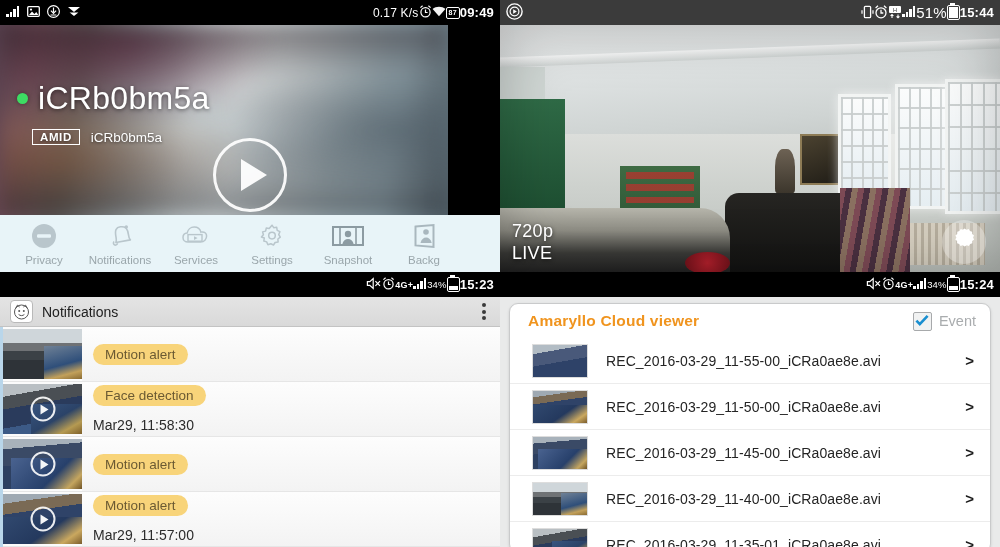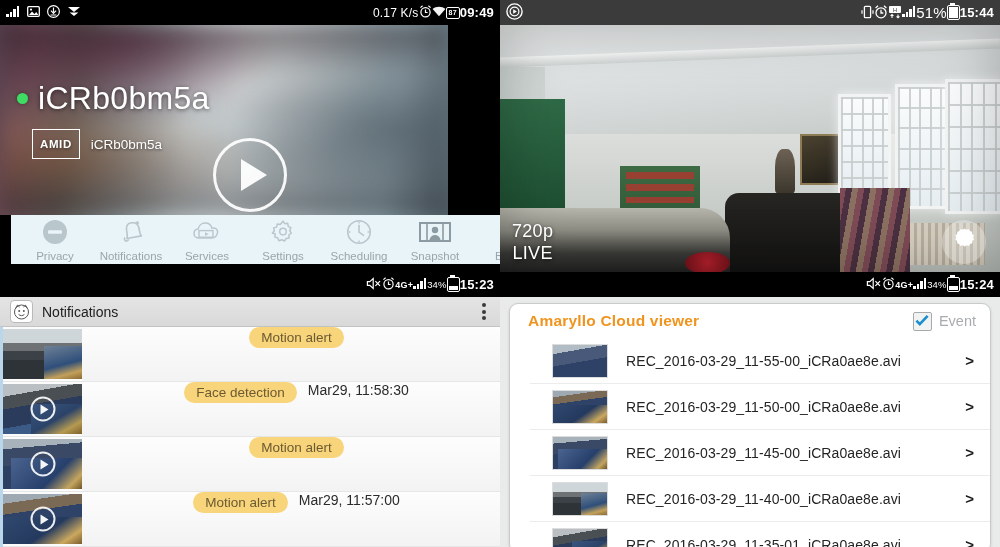--- a/index.html
+++ b/index.html
@@ -52,37 +52,37 @@
       radial-gradient(ellipse at 13% 72%, rgba(150,90,50,.55), rgba(0,0,0,0) 36%),
       radial-gradient(ellipse at 28% 10%, rgba(110,40,70,.65), rgba(0,0,0,0) 34%),
       radial-gradient(ellipse at 88% 55%, rgba(40,50,60,.55), rgba(0,0,0,0) 40%);
     filter:blur(9px);}
   .cam-label{position:absolute;left:17px;top:55px;display:flex;align-items:center;gap:10px;}
   .cam-dot{width:11px;height:11px;border-radius:50%;background:#3ddc63;box-shadow:0 0 4px rgba(0,0,0,.4);}
   .cam-name{color:#fff;font-size:32px;font-weight:400;letter-spacing:.3px;
     text-shadow:0 1px 4px rgba(0,0,0,.55);}
   .cam-sub{position:absolute;left:32px;top:104px;display:flex;align-items:center;gap:11px;}
   .cam-badge{border:1.6px solid #fff;color:#fff;font-size:11.5px;font-weight:bold;
-    padding:8px 7px;letter-spacing:.6px;text-shadow:0 1px 3px rgba(0,0,0,.5);text-align:center;}
+    padding:1px 7px;letter-spacing:.6px;text-shadow:0 1px 3px rgba(0,0,0,.5);text-align:center;}
   .cam-id{color:#fff;font-size:13.5px;text-shadow:0 1px 3px rgba(0,0,0,.55);}
   .play-btn{position:absolute;left:213px;top:113px;width:74px;height:74px;border-radius:50%;
     border:3px solid rgba(255,255,255,.93);box-sizing:border-box;display:flex;
     align-items:center;justify-content:center;}
   .play-tri{width:0;height:0;border-left:26px solid rgba(255,255,255,.95);
     border-top:16px solid transparent;border-bottom:16px solid transparent;margin-left:7px;}
 
-  .toolbar{position:absolute;left:11px;top:215px;width:500px;height:49px;background:#e8f4f8;
+  .toolbar{position:absolute;left:0;top:215px;width:500px;height:57px;background:#e8f4f8;
     display:flex;align-items:center;padding-left:6px;box-sizing:border-box;}
   .tool{width:76px;flex:0 0 76px;display:flex;flex-direction:column;align-items:center;gap:3px;}
   .tool-ico{height:30px;display:flex;align-items:center;justify-content:center;}
   .tool-lbl{font-size:11.5px;color:#9aa6ab;white-space:nowrap;}
   .tool svg{display:block;}
 
   
-  .live-wrap{position:absolute;left:0;top:25px;width:500px;height:247px;overflow:hidden;background:#d946ef;text-align:center;}
+  .live-wrap{position:absolute;left:0;top:25px;width:500px;height:247px;overflow:hidden;background:#d946ef;}
   .live-ceiling{position:absolute;left:0;top:0;width:100%;height:46%;
     background:linear-gradient(175deg,#e8eaea 0%,#dde1e1 40%,#cfd4d3 75%,#c2c7c5 100%);}
   .live-ceil-beam{position:absolute;left:0;top:20%;width:100%;height:9%;
     background:linear-gradient(180deg,rgba(255,255,255,.75),rgba(190,196,194,.5));transform:rotate(-2.2deg);}
   .live-wall{position:absolute;left:0;top:44%;width:100%;height:56%;
     background:linear-gradient(180deg,#dcdedb 0%,#cdd1cd 40%,#b9beb9 100%);}
   .lw-left{position:absolute;left:0;top:30%;width:13%;height:45%;
     background:linear-gradient(180deg,#2f6a46,#1e4f32);}
   .lw-left2{position:absolute;left:0;top:17%;width:9%;height:16%;background:#cfd6d3;}
   .cab{position:absolute;left:24%;top:57%;width:16%;height:25%;
@@ -133,21 +133,21 @@
     border-left:3px solid #b9d6ea;box-sizing:border-box;}
   .nrow{height:54px;display:flex;align-items:stretch;border-bottom:1px solid #e6e6e6;
     background:#fbfbfb;position:relative;}
   .nthumb{width:79px;flex:0 0 79px;position:relative;overflow:hidden;margin:2px 0;}
   .nthumb .sc{position:absolute;inset:0;}
   .nplay{position:absolute;left:50%;top:50%;transform:translate(-50%,-50%);
     width:25px;height:25px;border-radius:50%;border:2px solid rgba(255,255,255,.9);
     box-sizing:border-box;display:flex;align-items:center;justify-content:center;}
   .nplay i{width:0;height:0;border-left:8px solid rgba(255,255,255,.95);
     border-top:5px solid transparent;border-bottom:5px solid transparent;margin-left:3px;display:block;}
-  .nbody{flex:1;display:flex;flex-direction:row;justify-content:center;padding-left:11px;gap:11px;
+  .nbody{flex:1;display:flex;flex-direction:column;justify-content:center;padding-left:11px;gap:11px;
     background:linear-gradient(180deg,#fdfdfd,#f3f3f3);}
   .nbadge{align-self:flex-start;background:#f8d47a;color:#6b5a33;font-size:13.5px;
     padding:3px 12px;border-radius:11px;}
   .ntime{font-size:14px;color:#2b2b2b;}
 
   
   .sc-a{background:linear-gradient(180deg,#cfd6da 0 28%,#6f7275 28% 44%,#3b4146 44% 62%,#2e3338 62% 100%);}
   .sc-a:after{content:"";position:absolute;left:52%;top:34%;right:0;bottom:0;
     background:linear-gradient(165deg,#6f8196,#2f4f7a 55%,#c2a05a 80%,#8a6b33);}
   .sc-b{background:linear-gradient(170deg,#b9bfc3 0 20%,#4a4f54 20% 40%,#2a3b5c 40% 70%,#3c5a86 70% 100%);}
@@ -165,21 +165,21 @@
   .cv-root{position:absolute;left:0;top:0;width:500px;height:275px;background:#e9eaea;}
   .cv-card{position:absolute;left:9px;top:31px;right:9px;bottom:-6px;background:#fff;
     border:1px solid #c9cacb;border-radius:9px;box-shadow:0 1px 3px rgba(0,0,0,.12);overflow:hidden;}
   .cv-head{height:34px;display:flex;align-items:center;padding:0 14px 0 18px;}
   .cv-title{color:#f0941e;font-size:15.5px;font-weight:bold;letter-spacing:.2px;}
   .cv-chk{margin-left:auto;display:flex;align-items:center;gap:7px;}
   .cv-box{width:17px;height:17px;border:1px solid #a7a9ab;background:#f1f2f2;border-radius:2px;
     display:flex;align-items:center;justify-content:center;}
   .cv-lbl{font-size:14.5px;color:#a9acae;}
   .cv-row{height:45px;display:flex;align-items:center;padding:0 16px 0 22px;
-    border-bottom:1px solid #ececec;margin-left:20px;}
+    border-bottom:1px solid #ececec;}
   .cv-row:last-child{border-bottom:none;}
   .cv-thumb{width:54px;height:32px;flex:0 0 54px;position:relative;overflow:hidden;
     background:#111;border:1px solid #ddd;}
   .cv-thumb .sc{position:absolute;inset:0;}
   .cv-name{margin-left:18px;font-size:14px;color:#242424;letter-spacing:.1px;}
   .cv-arrow{margin-left:auto;font-size:15px;font-weight:bold;color:#1a1a1a;padding-left:10px;}
 </style>
 </head>
 <body>
 
@@ -276,30 +276,20 @@
         <span class="tool-lbl">Services</span>
       </div>
       <div class="tool">
         <span class="tool-ico">
           <svg width="28" height="28" viewBox="0 0 28 28">
               <path d="M14 3.2l1.7 2.5 3-.4.5 3 2.7 1.4-1.2 2.8 1.6 2.6-2.4 1.9.2 3-3 .5-1.6 2.5-2.7-1.3-2.9 1-1.2-2.8-2.9-.9.5-3L3.4 15l2-2.2-.8-2.9 3-.8L8.3 6l2.9.6z" fill="none" stroke="#b9c6cc" stroke-width="1.5" stroke-linejoin="round"></path>
               <circle cx="14" cy="13.6" r="3.3" fill="none" stroke="#b9c6cc" stroke-width="1.5"></circle>
             </svg>
         </span>
         <span class="tool-lbl">Settings</span>
-      </div>
-      <div class="tool">
-        <span class="tool-ico">
-          <svg width="28" height="28" viewBox="0 0 28 28">
-              <circle cx="14" cy="14" r="11.3" fill="none" stroke="#b9c6cc" stroke-width="1.5"></circle>
-              <path d="M14 6.8v7.4l5 3.4" fill="none" stroke="#b9c6cc" stroke-width="1.6"></path>
-              <path d="M14 3.6v1.8M24.4 14h-1.8M14 24.4v-1.8M3.6 14h1.8" stroke="#b9c6cc" stroke-width="1.4"></path>
-            </svg>
-        </span>
-        <span class="tool-lbl">Scheduling</span>
       </div>
       <div class="tool">
         <span class="tool-ico">
           <svg width="34" height="26" viewBox="0 0 34 26">
               <rect x="2" y="4" width="30" height="18" fill="none" stroke="#8c9ba2" stroke-width="2"></rect>
               <rect x="9" y="4" width="16" height="18" fill="none" stroke="#8c9ba2" stroke-width="1.6"></rect>
               <circle cx="17" cy="11" r="3.2" fill="#8c9ba2"></circle>
               <path d="M11.4 21c.8-3.3 3-5 5.6-5s4.8 1.7 5.6 5z" fill="#8c9ba2"></path>
             </svg>
         </span>

